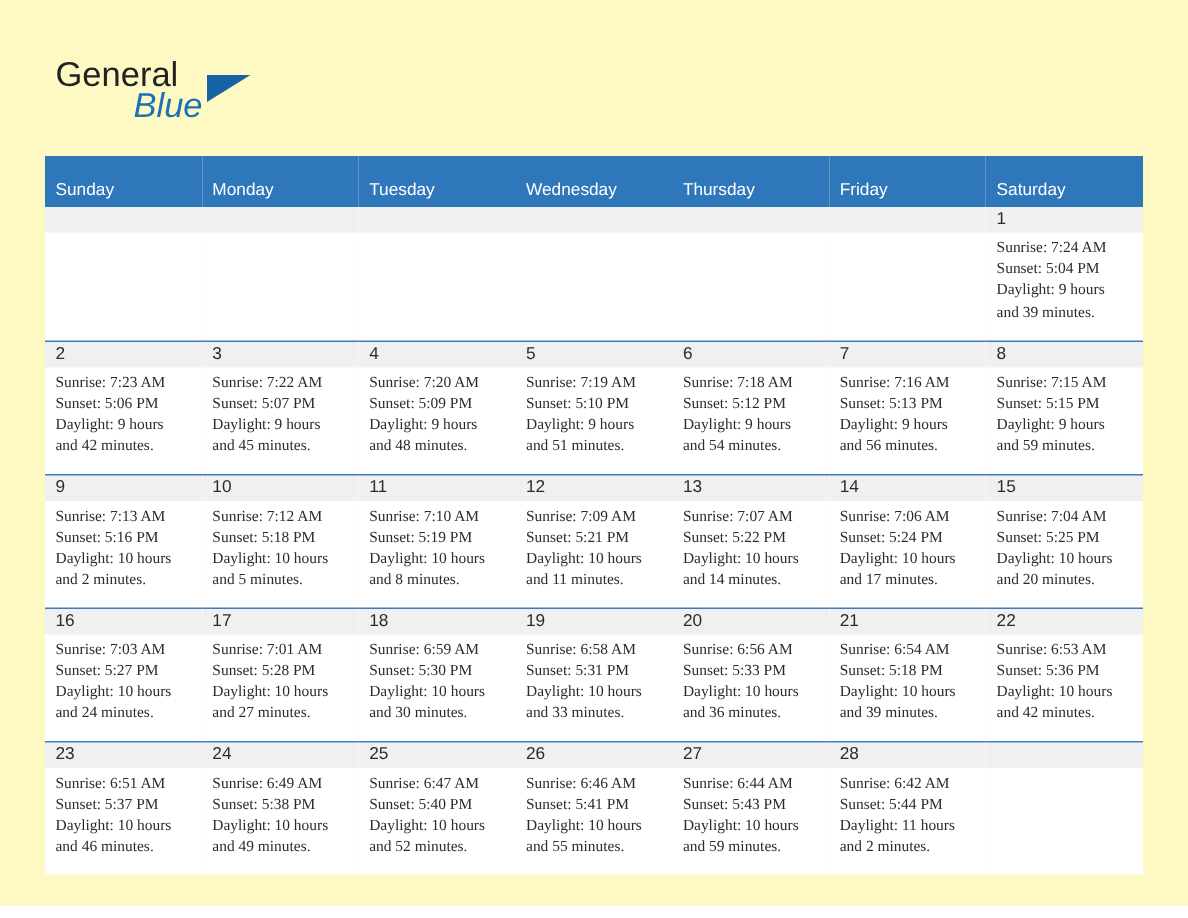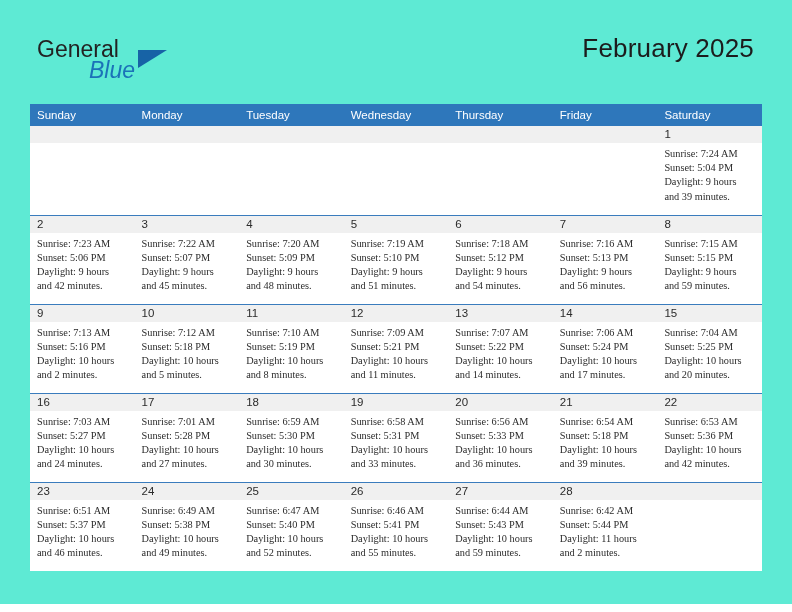--- a/index.html
+++ b/index.html
@@ -10,21 +10,21 @@
     width: 792px;
     height: 612px;
     background: #ffffff;
     font-family: "Liberation Sans", sans-serif;
     -webkit-font-smoothing: antialiased;
   }
   .page {
     position: relative;
     width: 792px;
     height: 604px;
-    background: #5eead4;
+    background: #fef9c3;
     overflow: hidden;
   }
 
   
   .header {
     position: absolute;
     left: 0;
     top: 0;
     width: 792px;
     height: 104px;
@@ -98,21 +98,21 @@
     border-collapse: collapse;
     table-layout: fixed;
     width: 732px;
   }
   table.cal th {
     background: #2e77bb;
     color: #ffffff;
     font-size: 11.5px;
     font-weight: 400;
     text-align: left;
-    padding: 5px 0 5px 7px;
+    padding: 17px 0 5px 7px;
     height: 21px;
     border: none;
   }
   table.cal td {
     width: 104.57px;
     height: 89px;
     vertical-align: top;
     padding: 0;
     border-top: 1px solid #3a7cbd;
     background: #ffffff;
@@ -147,21 +147,20 @@
 
   <div class="header">
 
     <div class="brand">
       <span class="brand-general">General</span>
       <span class="brand-triangle"></span>
       <span class="brand-blue">Blue</span>
     </div>
 
     <div class="title-block">
-      <div class="cal-title">February 2025</div>
     </div>
 
   </div>
 
   <div class="calendar">
     <table class="cal">
       <thead>
         <tr id="weekday-row">
             <th>Sunday</th>
             <th>Monday</th>

